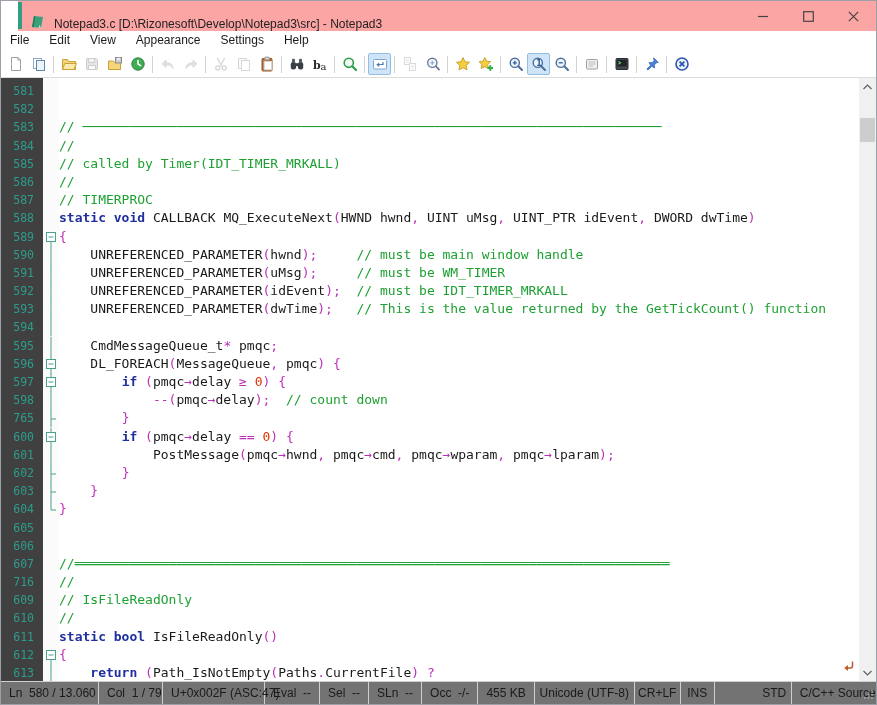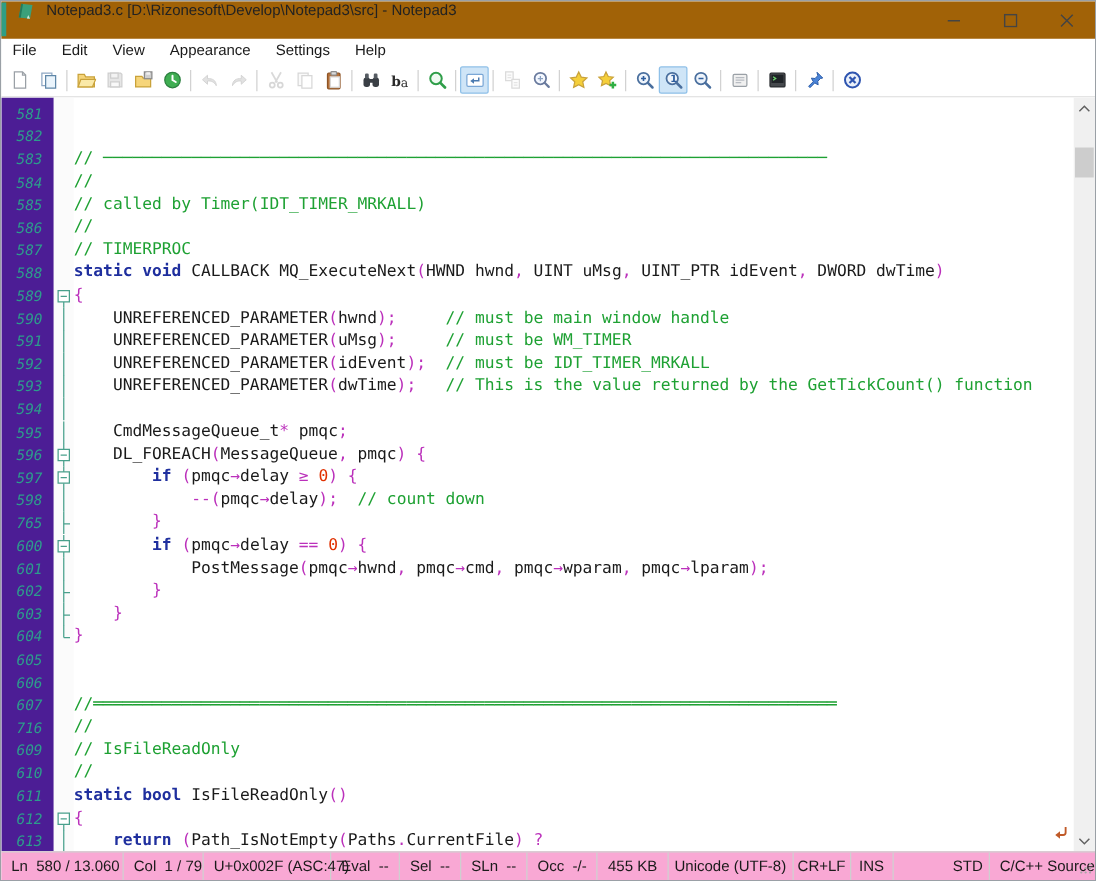--- a/index.html
+++ b/index.html
@@ -3,63 +3,63 @@
 <meta charset="utf-8">
 <style>
   html,body{margin:0;padding:0;background:#e8e8e8;}
   .window{
     width:877px;height:705px;box-sizing:border-box;background:#fff;
     border:1px solid #9aa0a6;position:relative;overflow:hidden;
     font-family:"Liberation Sans",sans-serif;color:#1a1a1a;
     display:flex;flex-direction:column;
   }
   
-  .titlebar{height:30px;flex:0 0 30px;display:flex;align-items:flex-start;background:#a16207;position:relative;}
+  .titlebar{height:30px;flex:0 0 30px;display:flex;align-items:flex-end;background:#fca5a5;position:relative;margin-left:17px;}
   .title-accent{position:absolute;left:0;top:1px;width:4px;height:27px;background:var(--accent,#2f9e85);}
   .app-icon{margin-left:11px;width:17px;height:17px;flex:0 0 auto;}
   .title-text{margin-left:8px;font-size:12px;color:#222;white-space:nowrap;}
   .win-controls{margin-left:auto;display:flex;height:30px;}
   .win-btn{width:45px;height:30px;display:flex;align-items:center;justify-content:center;cursor:default;}
   
   .menubar{height:20px;flex:0 0 20px;display:flex;background:#fff;font-size:12px;}
   .menu-item{padding:2px 10px;white-space:nowrap;}
   .menu-item:first-child{padding-left:9px;}
   
   .toolbar{height:26px;flex:0 0 26px;display:flex;align-items:center;background:#fff;
     border-bottom:1px solid #dcdcdc;padding-left:3px;}
   .tb-btn{width:23px;height:22px;display:flex;align-items:center;justify-content:center;
     border:1px solid transparent;border-radius:2px;box-sizing:border-box;}
   .tb-btn.selected{background:var(--selbg,#cfe5f7);border-color:#8fc0e8;}
   .tb-btn.disabled{opacity:.5;filter:grayscale(60%);}
   .tb-sep{width:1px;height:17px;background:#d2d2d2;margin:0 3px;flex:0 0 1px;}
   .ic{display:flex;align-items:center;justify-content:center;}
   
   .editor{flex:1 1 auto;display:flex;position:relative;background:#fff;overflow:hidden;}
-  .col-num{width:42px;flex:0 0 42px;background:#4c1d95;padding-top:4px;box-sizing:border-box;font-style:italic;}
+  .col-num{width:42px;flex:0 0 42px;background:#404040;padding-top:4px;box-sizing:border-box;}
   .col-fold{width:16px;flex:0 0 16px;background:#fbfbfb;padding-top:4px;box-sizing:border-box;}
   .col-code{flex:1 1 auto;padding-top:4px;overflow:hidden;}
   .num{height:18.2px;line-height:18.2px;text-align:right;padding-right:9px;
     font-family:"DejaVu Sans Mono",monospace;font-size:11.5px;color:var(--numcol,#2d9c8c);}
   .fold-cell{height:18.2px;position:relative;}
   .fold-cell svg{position:absolute;left:0;top:0;}
   .code-line{height:18.2px;line-height:18.2px;white-space:pre;
     font-family:"DejaVu Sans Mono",monospace;font-size:13px;color:#1a1a1a;}
   .tk-k{color:var(--kw,#1f2f9e);font-weight:bold;}
   .tk-c{color:var(--cm,#1ea133);}
   .tk-o{color:var(--op,#bb30bb);}
   .tk-n{color:var(--nm,#e03000);}
   .tk-p{color:#1a1a1a;}
   
   .vscroll{width:17px;flex:0 0 17px;background:#f0f0f0;position:relative;}
   .vs-up,.vs-down{position:absolute;left:0;width:17px;height:17px;display:flex;align-items:center;justify-content:center;}
   .vs-up{top:0;} .vs-down{bottom:0;}
   .vs-thumb{position:absolute;left:1px;top:40px;width:15px;height:24px;background:#cdcdcd;}
   .wrap-mark{position:absolute;right:21px;bottom:8px;width:14px;height:14px;}
   
-  .statusbar{height:22px;flex:0 0 22px;background:#f9a8d4;border-top:1px solid #d0d0d0;
+  .statusbar{height:22px;flex:0 0 22px;background:#737373;border-top:1px solid #d0d0d0;
     display:flex;align-items:stretch;font-size:12px;position:relative;}
   .status-item{display:flex;align-items:center;padding:0 8px;border-right:1px solid #cfcfcf;
     white-space:pre;box-sizing:border-box;}
   [data-name="status-ln"]{width:98px;}
   [data-name="status-col"]{width:64px;}
   [data-name="status-char"]{width:102px;}
   [data-name="status-eval"]{width:64px;}
   [data-name="status-sel"]{width:64px;}
   [data-name="status-sln"]{width:58px;}
   [data-name="status-occ"]{width:66px;}

